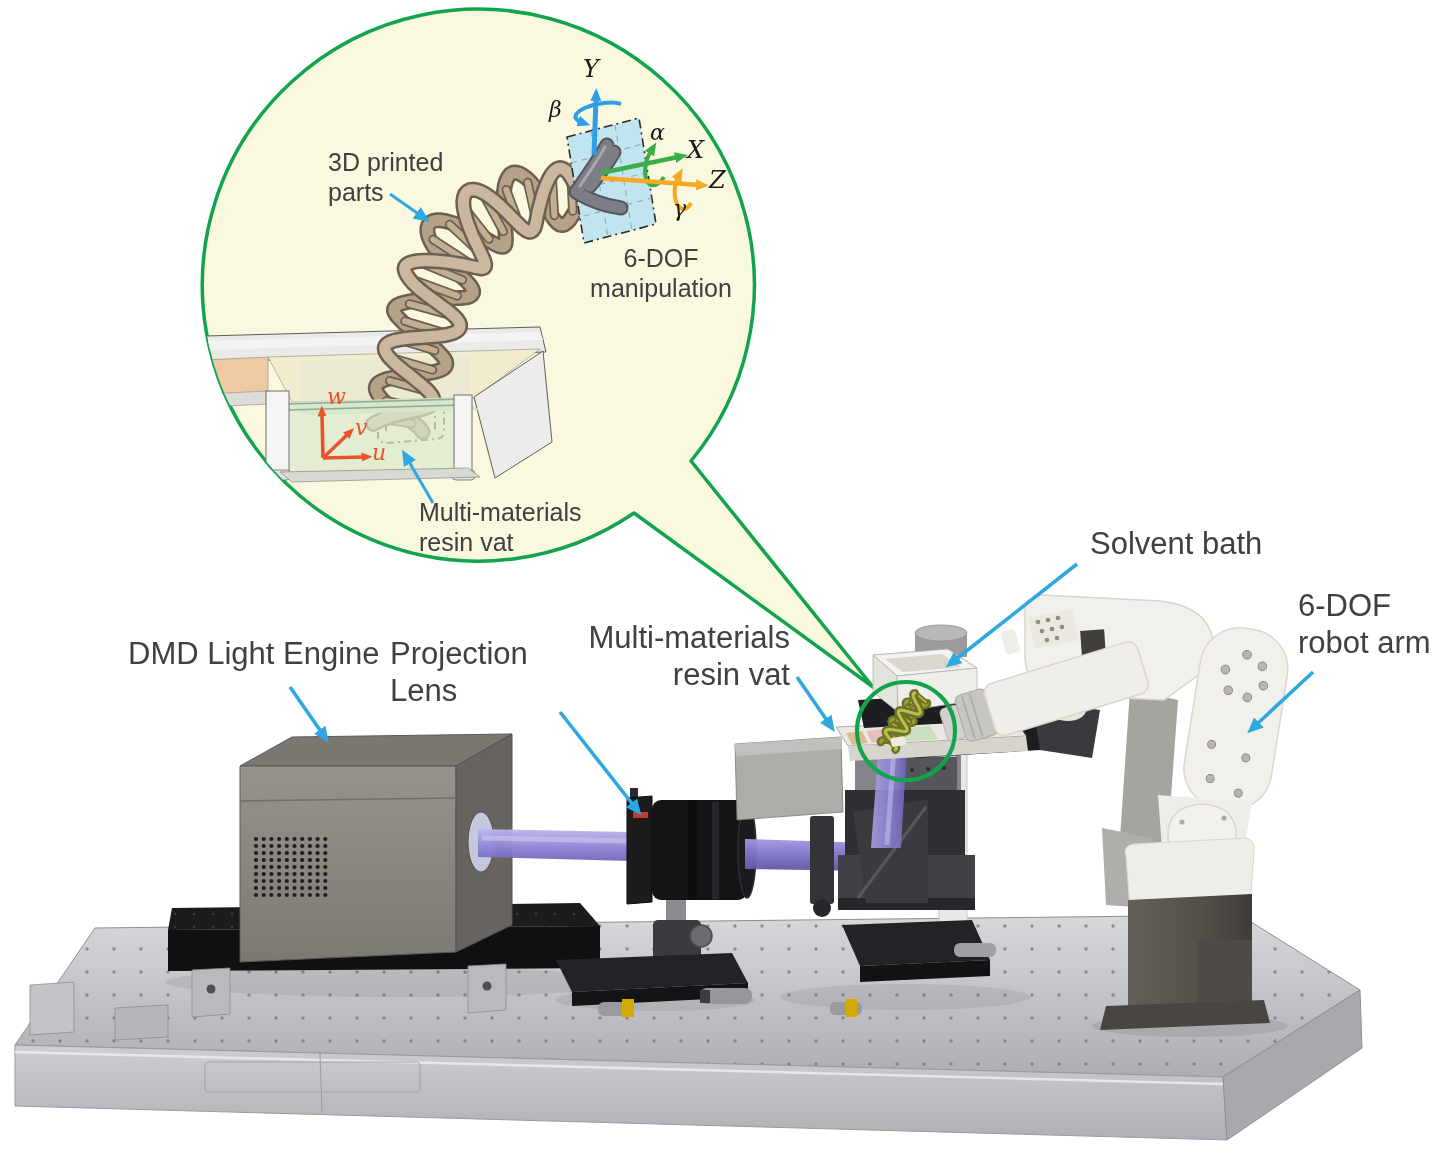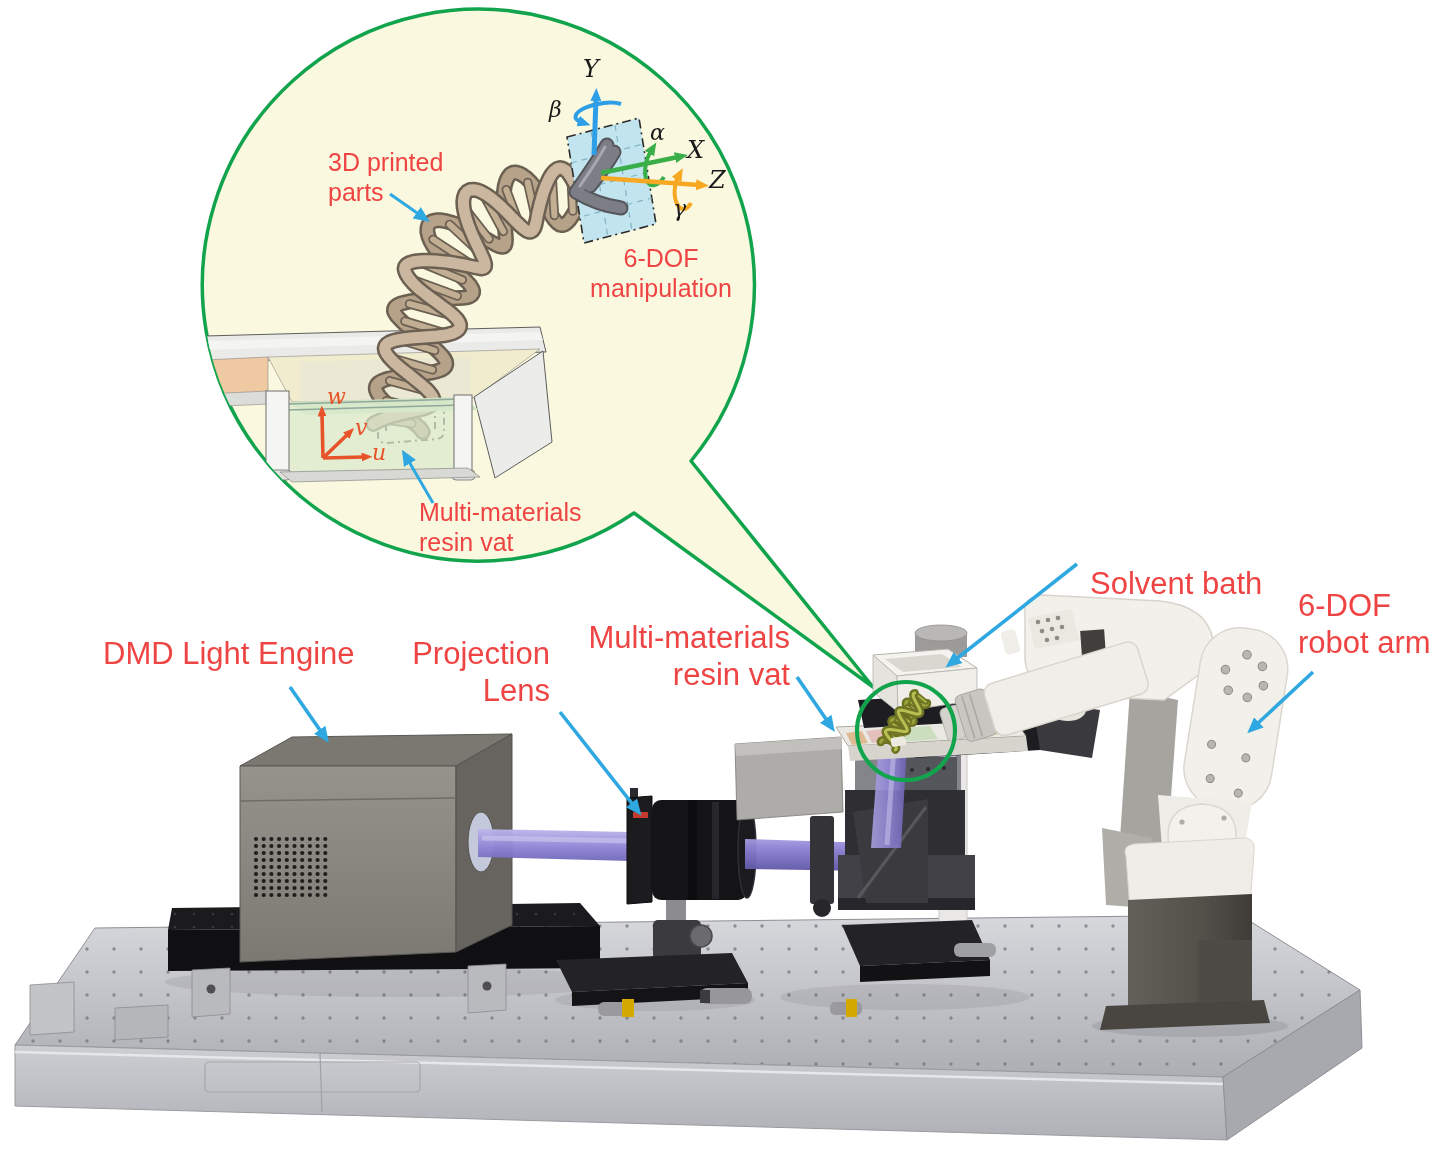--- a/index.html
+++ b/index.html
@@ -1,19 +1,19 @@
 <!DOCTYPE html>
 <html><head>
 <meta charset="utf-8">
 <style>
   html,body{margin:0;padding:0;background:#fff;}
   .scene{position:relative;width:1440px;height:1155px;background:#fff;overflow:hidden;
          font-family:"Liberation Sans",sans-serif;}
   .scene svg{position:absolute;left:0;top:0;}
-  .lbl{position:absolute;color:#ef4444;font-size:31px;line-height:1.18;white-space:normal;}
+  .lbl{position:absolute;color:#404040;font-size:31px;line-height:1.18;white-space:normal;}
   .lbl.inset{font-size:25px;}
   .axis{position:absolute;font-family:"DejaVu Serif",serif;font-style:italic;color:#1a1a1a;}
 </style>
 </head>
 <body>
 
 <div class="scene">
 <svg width="1440" height="1155" viewBox="0 0 1440 1155">
   <defs>
     <linearGradient id="tableTop" x1="0" y1="915" x2="0" y2="1080" gradientUnits="userSpaceOnUse">
@@ -480,24 +480,24 @@
       <line x1="1077" y1="564" x2="955" y2="660" marker-end="url(#mCyan)"></line>
       <line x1="1313" y1="672" x2="1256" y2="725" marker-end="url(#mCyan)"></line>
     </g>
     <g stroke="#2FA8E1" stroke-width="3" fill="none">
       <line x1="390" y1="194" x2="420" y2="215" marker-end="url(#mCyan)"></line>
       <line x1="433" y1="503" x2="408" y2="460" marker-end="url(#mCyan)"></line>
     </g>
   </g>
 </svg>
 
-<div class="lbl" style="left:103px;top:636px;">DMD Light Engine</div>
-<div class="lbl" style="left:390px;top:636px;width:160px;text-align:right;">Projection Lens</div>
+<div class="lbl" style="left:128px;top:636px;">DMD Light Engine</div>
+<div class="lbl" style="left:390px;top:636px;width:160px;">Projection Lens</div>
 <div class="lbl" style="left:555px;top:620px;width:235px;text-align:right;">Multi-materials resin vat</div>
-<div class="lbl" style="left:1090px;top:526px;margin-top:40px;">Solvent bath</div>
+<div class="lbl" style="left:1090px;top:526px;">Solvent bath</div>
 <div class="lbl" style="left:1298px;top:588px;width:160px;">6-DOF robot arm</div>
 
 <div class="lbl inset" style="left:328px;top:148px;width:135px;">3D printed parts</div>
 <div class="lbl inset" style="left:582px;top:244px;width:158px;text-align:center;">6-DOF manipulation</div>
 <div class="lbl inset" style="left:419px;top:498px;width:190px;">Multi-materials resin vat</div>
 
 <span class="axis" style="left:583px;top:55px;font-size:24px;">Y</span>
 <span class="axis" style="left:687px;top:136px;font-size:24px;">X</span>
 <span class="axis" style="left:709px;top:166px;font-size:24px;">Z</span>
 <span class="axis" style="left:549px;top:97px;font-size:22px;">β</span>

